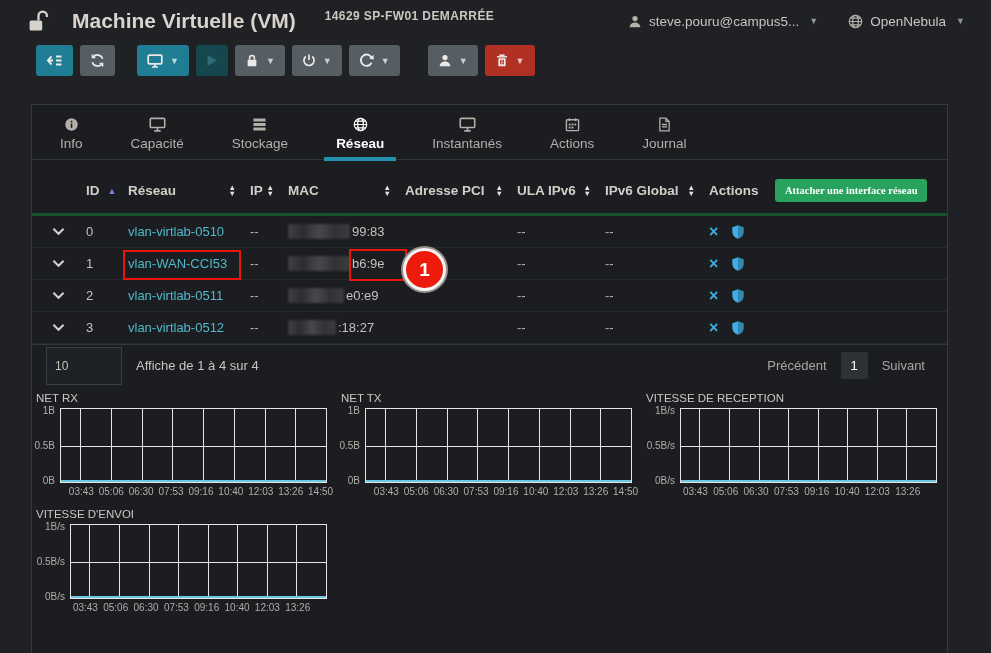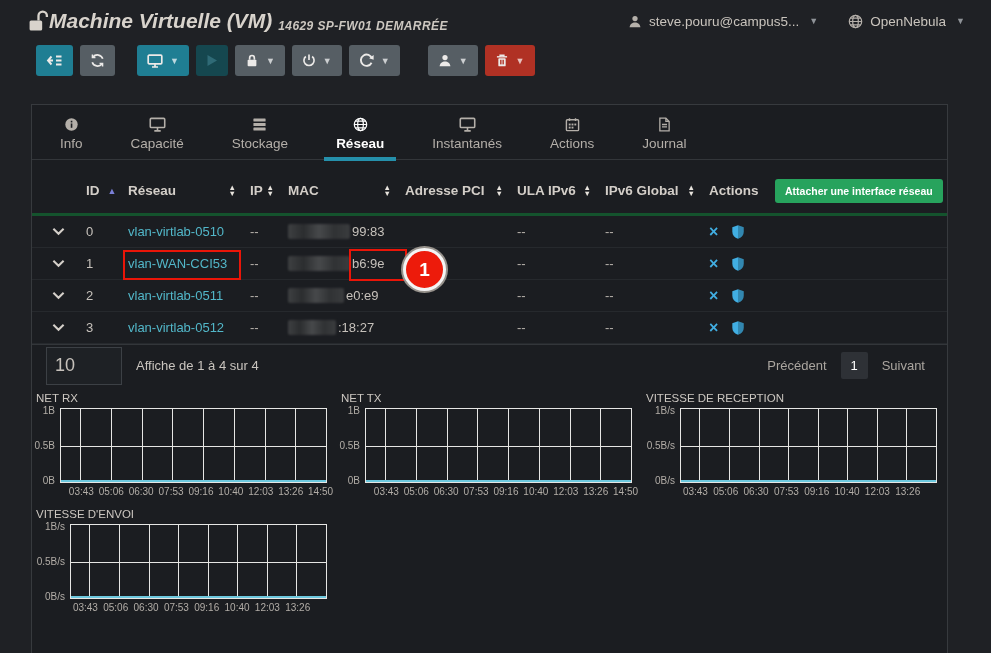--- a/index.html
+++ b/index.html
@@ -6,21 +6,21 @@
   html, body { width: 991px; height: 653px; }
   body {
     background: #1f2125; color: #c9c4be;
     font-family: "Liberation Sans", "DejaVu Sans", sans-serif;
     position: relative; overflow: hidden;
   }
   svg { display: block; }
 
   
   .topbar { display: flex; justify-content: space-between; align-items: center; padding: 9px 26px 4px 28px; }
-  .title-group { display: flex; align-items: flex-end; gap: 0; font-style: italic; }
+  .title-group { display: flex; align-items: flex-start; gap: 23px; }
   .page-title { font-size: 21px; font-weight: bold; color: #d8d3cc; }
   .vm-meta { font-size: 12px; font-weight: bold; color: #ccc7c0; letter-spacing: .4px; margin-left: 6px; }
   .top-right { display: flex; align-items: flex-start; gap: 30px; font-size: 13.5px; color: #c9c4bd; }
   .menu-item { display: flex; align-items: center; gap: 7px; cursor: pointer; }
   .caret { font-size: 9px; color: #8f9398; margin-left: 3px; }
 
   
   .toolbar { display: flex; align-items: center; margin: 8px 0 12px 36px; }
   .tb { height: 31px; border-radius: 3px; border: none; display: inline-flex; align-items: center; justify-content: center;
         gap: 6px; color: #eceae8; background: #565e64; padding: 0 10px; cursor: pointer; }
@@ -45,38 +45,38 @@
   .tab.active::after { content: ""; position: absolute; left: 0; right: 0; bottom: -2px; height: 4px; background: #2590ab; }
 
   
   .grid-cols { display: grid; grid-template-columns: 34px 42px 122px 38px 117px 112px 88px 104px 66px auto; align-items: center; padding: 0 20px; }
   .thead { height: 56px; padding-top: 8px; border-bottom: 3px solid #14532d; font-size: 13.5px; font-weight: bold; color: #d3cec8; }
   .th { display: flex; align-items: center; padding-right: 14px; cursor: pointer; }
   .sorts { display: flex; flex-direction: column; margin-left: auto; font-size: 7.5px; line-height: 5.5px; color: #e8e4de; }
   .sorts i { font-style: normal; }
   .sort-asc { color: #7b80d8; font-size: 9px; margin-left: 8px; }
   .attach-btn { background: #27a35d; color: #fff; font-size: 10.5px; font-weight: bold; border: none; border-radius: 3px;
-                padding: 6px 10px; cursor: pointer; justify-self: start; white-space: nowrap; }
+                padding: 6px 10px; cursor: pointer; justify-self: start; white-space: nowrap; font-family: Liberation Serif, serif; }
   .trow { height: 32px; border-bottom: 1px solid #26292d; font-size: 13px; color: #c6c1bb; }
   .chev { color: #d5d0ca; cursor: pointer; display: flex; }
   .net-link { color: #52b7c9; cursor: pointer; text-decoration: none; }
   .mac-cell { display: flex; align-items: center; gap: 2px; }
   .blur { height: 15px; border-radius: 2px; filter: blur(1.3px);
           background: linear-gradient(90deg,#3e4042,#2b2d2f 25%,#47494b 50%,#303234 75%,#3a3c3e); }
   .muted { color: #b7b2ac; }
   .acts { display: flex; gap: 13px; align-items: center; }
   .x-icon { color: #41aee2; font-weight: bold; font-size: 16px; line-height: 1; cursor: pointer; }
   .shield-btn { cursor: pointer; display: flex; }
 
   
   .pagination { display: flex; justify-content: space-between; align-items: center; height: 42px;
                 border-top: 1px solid #33363a; padding: 0 22px 0 14px; font-size: 13px; }
   .pg-left { display: flex; align-items: center; gap: 14px; }
   .len-select { width: 76px; height: 38px; border: 1px solid #3c4045; background: #1e2125; color: #c6c1bb;
-                font-size: 18px; display: flex; align-items: center; padding-left: 8px; cursor: pointer; }
+                font-size: 12px; display: flex; align-items: center; padding-left: 8px; cursor: pointer; }
   .pg-right { display: flex; align-items: center; gap: 14px; color: #aaa59f; }
   .pg-btn { cursor: pointer; }
   .pg-num { width: 27px; height: 27px; background: #2e3136; color: #fff; display: flex; align-items: center;
             justify-content: center; border-radius: 2px; cursor: pointer; }
 
   
   .charts { display: grid; grid-template-columns: 1fr 1fr 1fr; column-gap: 12px; row-gap: 9px; padding: 6px 10px 0 2px; }
   .chart-title { font-size: 11.5px; color: #ccc7c1; margin: 0 0 4px 2px; }
   .chart-body { display: flex; }
   .ycol { position: relative; flex: none; font-size: 10px; color: #b2ada7; text-align: right; padding-right: 5px; }

